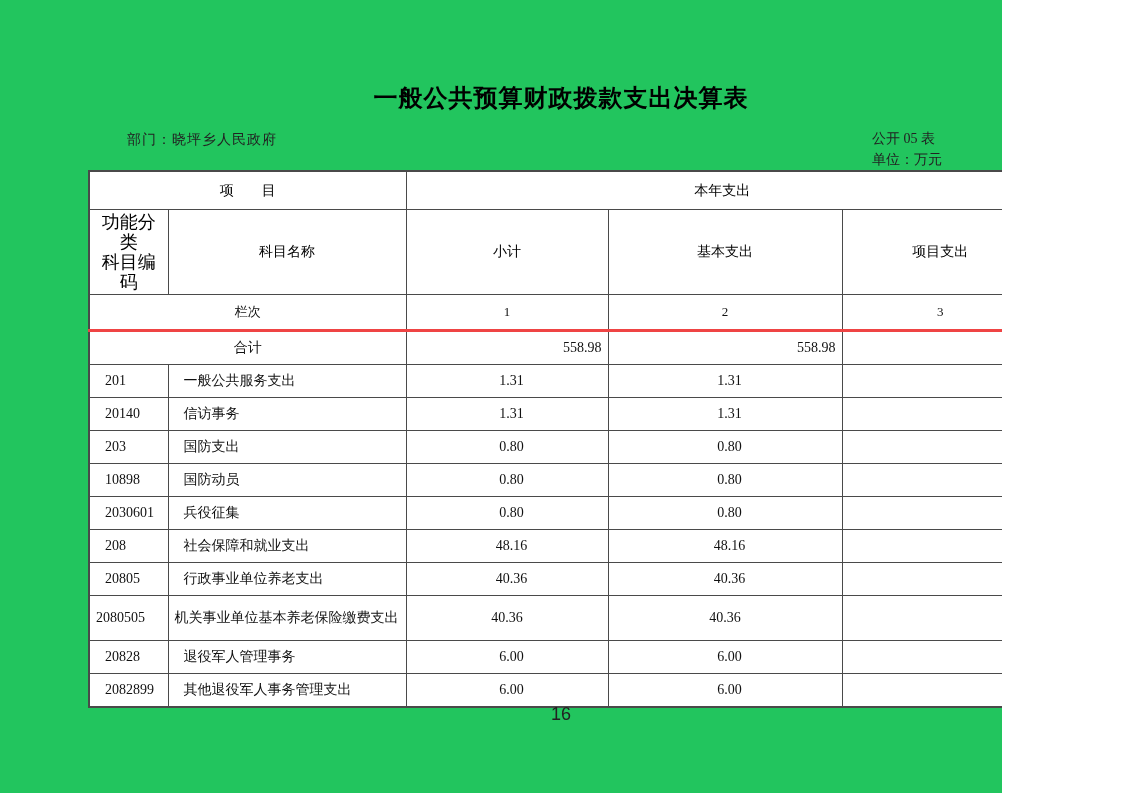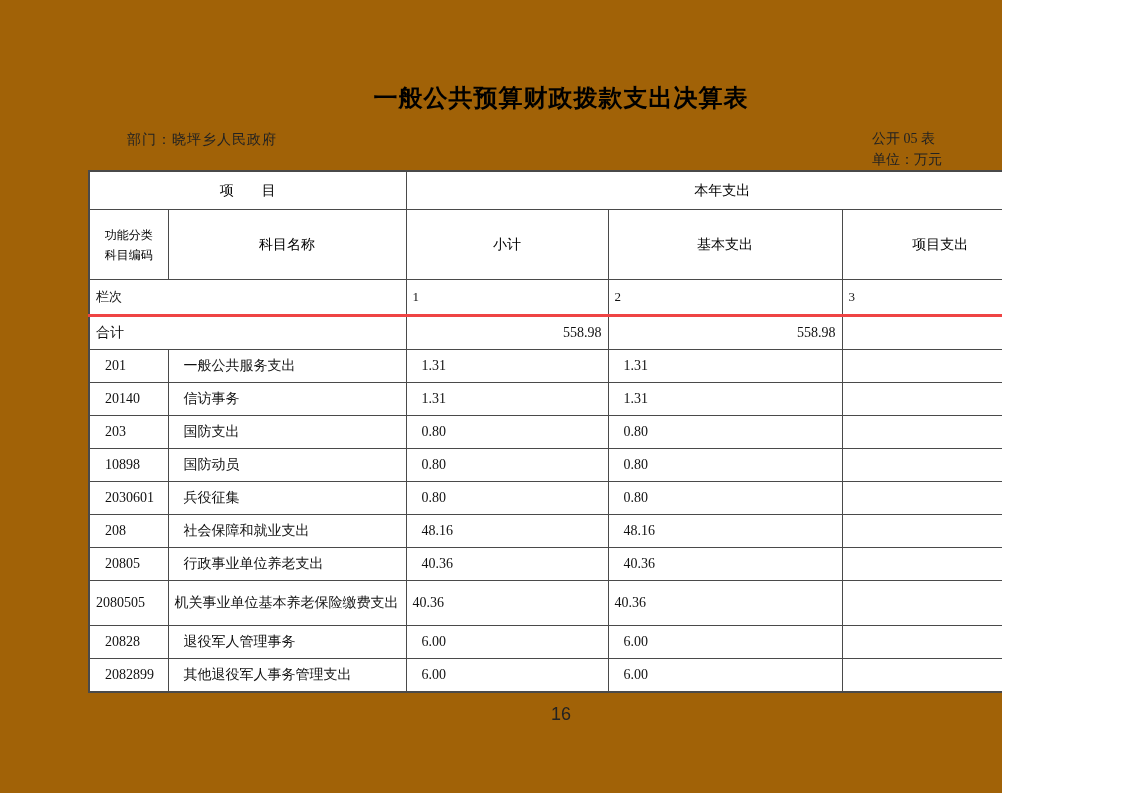--- a/index.html
+++ b/index.html
@@ -4,21 +4,21 @@
 <style>
   html, body {
     margin: 0;
     padding: 0;
     background: #ffffff;
   }
   .page {
     position: relative;
     width: 1002px;
     height: 793px;
-    background: #a16207;
+    background: #22c55e;
     font-family: "Liberation Serif", "DejaVu Serif", serif;
     color: #1a1a1a;
     overflow: hidden;
   }
   .doc-title {
     position: absolute;
     top: 82px;
     left: 0;
     width: 1122px;
     text-align: center;
@@ -77,24 +77,24 @@
   .row-d td { height: 28px; border-top: 3px solid #ef4444; }
   .row-data td { height: 28px; padding-left: 15px; }
   .row-data-tall td { height: 40px; margin-left: 36px; }
   .th-bold {
     font-family: "Liberation Sans", "DejaVu Sans", sans-serif;
     font-weight: bold;
     text-align: center;
     color: #000000;
   }
   .code-head {
-    font-size: 12px;
+    font-size: 18px;
     line-height: 20px;
   }
-  .cell-center { }
+  .cell-center { text-align: center; }
   .cell-left   { text-align: left; padding-left: 8px; }
   .num-bold {
     font-weight: bold;
     text-align: right;
   }
   .name-cell {
     line-height: 18px;
   }
   .page-number {
     position: absolute;

